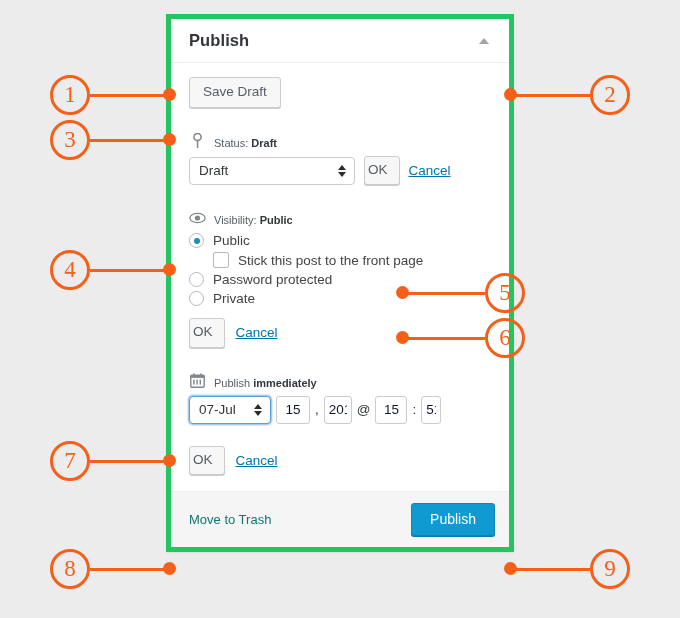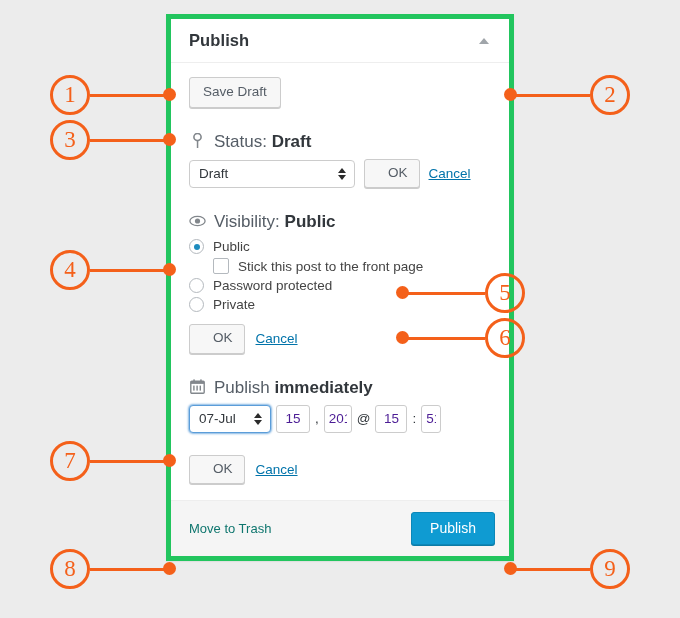--- a/index.html
+++ b/index.html
@@ -75,30 +75,30 @@
     background: #f7f7f7;
     border: 1px solid #cccccc;
     border-radius: 3px;
     padding: 6px 13px 7px 13px;
     line-height: 1.2;
     box-shadow: 0 1px 0 #cccccc;
     cursor: pointer;
     white-space: nowrap;
   }
   .btn-sm {
-    padding: 5px 11px 6px 23px;
+    padding: 5px 11px 6px 3px;
     font-size: 13.5px;
   }
 
   
   .misc-line {
     display: flex;
-    align-items: flex-start;
+    align-items: flex-end;
     margin-bottom: 7px;
-    font-size: 17px;
+    font-size: 11px;
     color: #555d66;
     margin-top: 24px;
   }
   .misc-line .label-text { margin-left: 8px; }
   .misc-line b { color: #32373c; }
 
   .icon-slot {
     width: 17px;
     height: 17px;
     display: inline-flex;
@@ -216,21 +216,21 @@
     display: flex;
     align-items: center;
     gap: 5px;
     margin: 6px 0 22px 0;
     font-size: 13.5px;
     color: #32373c;
   }
   .txt-input {
     font-family: "Liberation Sans", sans-serif;
     font-size: 13.5px;
-    color: #4c1d95;
+    color: #0f172a;
     background: #fff;
     border: 1px solid #cccccc;
     border-radius: 3px;
     padding: 5px 4px 6px 4px;
     text-align: center;
     box-sizing: border-box;
   }
   .in-day  { width: 34px; }
   .in-year { width: 28px; }
   .in-hour { width: 32px; }

